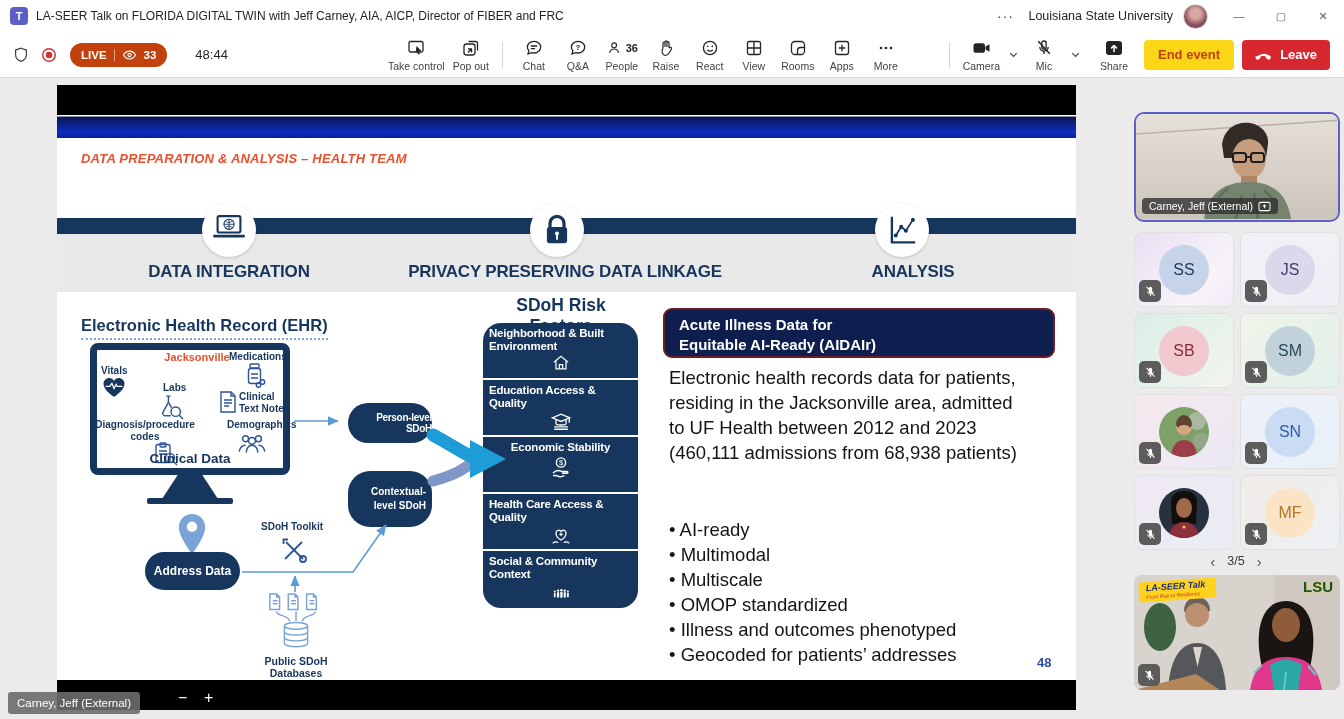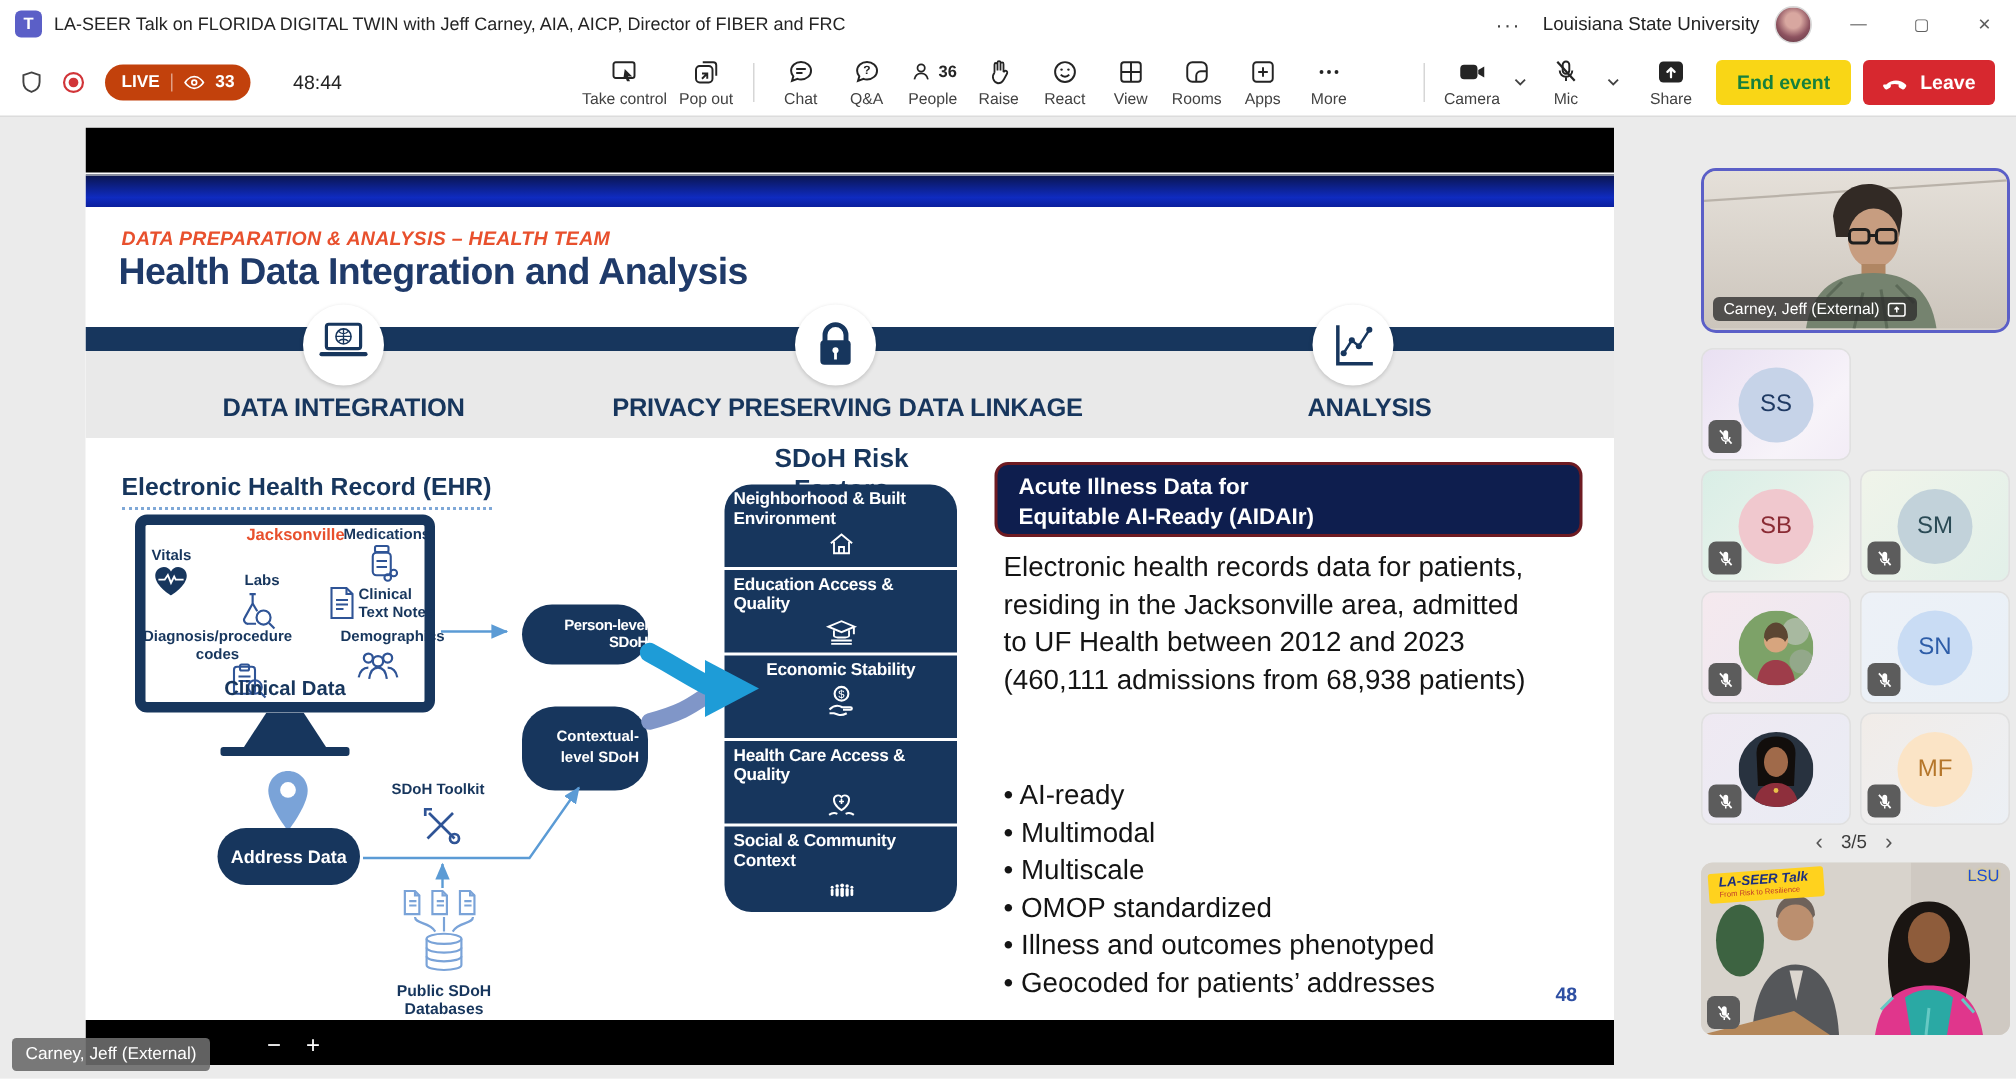--- a/index.html
+++ b/index.html
@@ -22,21 +22,21 @@
   
   .toolbar{position:absolute;left:0;top:32px;width:1344px;height:46px;background:#fff;border-bottom:1px solid #dcdcdc}
   .tbz{position:absolute;top:0;height:45px;display:flex;align-items:center}
   .tbbtn{display:flex;flex-direction:column;align-items:center;justify-content:center;gap:1px;min-width:44px;padding:0 4px;height:44px;cursor:default}
   .tbbtn .lab{font-size:10.5px;color:#424242;white-space:nowrap}
   .ticon{height:21px;display:flex;align-items:center;justify-content:center;gap:2px}
   .tsep{width:1px;height:26px;background:#d6d6d6;margin:0 9px}
   .livebadge{display:flex;align-items:center;gap:7px;background:#c2410c;color:#fff;height:24px;border-radius:13px;padding:0 11px;font-size:11.5px;font-weight:700}
   .livebadge .vd{width:1px;height:12px;background:rgba(255,255,255,.5)}
   .timer{font-size:13px;color:#242424;margin-left:28px}
-  .endbtn{height:30px;padding:0 14px;border-radius:4px;background:#f9d616;color:#15803d;font-size:13px;font-weight:700;display:flex;align-items:center;margin:0 8px}
+  .endbtn{height:30px;padding:0 14px;border-radius:4px;background:#f9d616;color:#c2410c;font-size:13px;font-weight:700;display:flex;align-items:center;margin:0 8px}
   .leavebtn{height:30px;padding:0 13px;border-radius:4px;background:#d7282f;color:#fff;font-size:13px;font-weight:700;display:flex;align-items:center;gap:7px;margin-right:6px}
   .chevbtn{width:18px;height:44px;display:flex;align-items:center;justify-content:center}
 
   
   .stage{position:absolute;left:0;top:78px;width:1128px;height:641px;background:#ebebeb}
   .slide{position:absolute;left:57px;top:7px;width:1019px;height:625px;background:#fff;overflow:hidden;color:#17365d}
   .blackbar{position:absolute;left:0;width:1019px;background:#000}
   .bluebar{position:absolute;left:0;top:31px;width:1019px;height:22px;background:linear-gradient(180deg,#0a1550 0%,#0f2bc0 70%,#0a1f9e 100%);border-top:1px solid #8a8f9c}
   .kicker{position:absolute;left:24px;top:66px;font-size:13px;font-weight:800;font-style:italic;color:#e8502d;letter-spacing:.2px}
   .stitle{position:absolute;left:22px;top:82px;font-size:25px;font-weight:800;color:#1f3a69;letter-spacing:-.4px}
@@ -79,21 +79,21 @@
   .t6{background:linear-gradient(135deg,#edf1f7,#e9f0f7)}
   .t7{background:linear-gradient(135deg,#efe9f2,#e9ecf4)}
   .t8{background:linear-gradient(135deg,#f1ece8,#ecf0f5)}
   .pagerow{position:absolute;left:0;top:472px;width:216px;height:22px;display:flex;align-items:center;justify-content:center;gap:12px;color:#3b3b3b}
   .pagchev{font-size:15px;color:#545454;cursor:default}
   .paglab{font-size:12.5px}
   .roomvid{position:absolute;left:6px;top:497px;width:206px;height:115px;border-radius:8px;overflow:hidden;background:#d8d3cc}
   .banner{position:absolute;left:5px;top:5px;background:#ffd21e;border-radius:2px;padding:2px 7px;transform:rotate(-4deg);z-index:2;line-height:1.1}
   .banner .b1{font-size:9px;font-weight:800;font-style:italic;color:#1d2f7d}
   .banner .b2{font-size:6px;color:#c03a2b;transform:scale(.85);transform-origin:left}
-  .lsulogo{position:absolute;right:7px;top:3px;font-size:11px;font-weight:400;color:#1d4ed8;text-shadow:0 0 2px #f8d41f;z-index:2}
+  .lsulogo{position:absolute;right:7px;top:3px;font-size:15px;font-weight:700;color:#14532d;text-shadow:0 0 2px #f8d41f;z-index:2}
 </style>
 </head>
 <body>
 
 <div class="app">
 
   <div class="titlebar">
     <div class="tb-left">
       <div class="teams-ico">T</div>
       <div class="wtitle">LA-SEER Talk on FLORIDA DIGITAL TWIN with Jeff Carney, AIA, AICP, Director of FIBER and FRC</div>
@@ -284,21 +284,20 @@
         <span>Leave</span>
       </div>
     </div>
   </div>
 
   <div class="stage">
     <div class="slide">
       <div class="blackbar" style="top:0;height:30px"></div>
       <div class="bluebar"></div>
       <div class="kicker">DATA PREPARATION &amp; ANALYSIS – HEALTH TEAM</div>
-      <div class="stitle">Health Data Integration and Analysis</div>
 
       <div class="navybar"></div>
       <div class="grayband"></div>
 
       <div class="hcirc" style="left:145px">
         <svg width="44" height="44" viewBox="0 0 54 54" fill="none" stroke="#17365d">
             <rect x="13" y="10" width="28" height="20" rx="2" stroke-width="2.6"></rect>
             <circle cx="27" cy="20" r="6.2" stroke-width="1.3"></circle>
             <path d="M20.8 20h12.4M27 13.8v12.4M22.8 15.8c2.5 2.5 5.9 2.5 8.4 0M22.8 24.2c2.5-2.5 5.9-2.5 8.4 0" stroke-width="1.1"></path>
             <path d="M9 34.5h36" stroke-width="3.4" stroke-linecap="round"></path>
@@ -545,20 +544,30 @@
     <div class="tile t1" style="left:6px;top:154px">
       <div class="pcirc" style="background:#c6d3e8;color:#1f3a63">SS</div>
       <div class="micbadge">
           <svg width="13" height="13" viewBox="0 0 16 16">
             <path d="M8 2.2c1.2 0 2 .9 2 2V8c0 1.1-.8 2-2 2s-2-.9-2-2V4.2c0-1.1.8-2 2-2Z" fill="#fff"></path>
             <path d="M4.6 7.8a3.4 3.4 0 0 0 6.8 0M8 11.3v2.2" stroke="#fff" fill="none" stroke-width="1.2"></path>
             <path d="M3.2 2.4 12.8 13.2" stroke="#fff" stroke-width="1.4"></path>
           </svg>
         </div>
     </div>
+    <div class="tile t2" style="left:112px;top:154px">
+      <div class="pcirc" style="background:#ddd7ec;color:#463a6b">JS</div>
+      <div class="micbadge">
+          <svg width="13" height="13" viewBox="0 0 16 16">
+            <path d="M8 2.2c1.2 0 2 .9 2 2V8c0 1.1-.8 2-2 2s-2-.9-2-2V4.2c0-1.1.8-2 2-2Z" fill="#fff"></path>
+            <path d="M4.6 7.8a3.4 3.4 0 0 0 6.8 0M8 11.3v2.2" stroke="#fff" fill="none" stroke-width="1.2"></path>
+            <path d="M3.2 2.4 12.8 13.2" stroke="#fff" stroke-width="1.4"></path>
+          </svg>
+        </div>
+    </div>
     <div class="tile t3" style="left:6px;top:235px">
       <div class="pcirc" style="background:#f0c8ce;color:#8a2b34">SB</div>
       <div class="micbadge">
           <svg width="13" height="13" viewBox="0 0 16 16">
             <path d="M8 2.2c1.2 0 2 .9 2 2V8c0 1.1-.8 2-2 2s-2-.9-2-2V4.2c0-1.1.8-2 2-2Z" fill="#fff"></path>
             <path d="M4.6 7.8a3.4 3.4 0 0 0 6.8 0M8 11.3v2.2" stroke="#fff" fill="none" stroke-width="1.2"></path>
             <path d="M3.2 2.4 12.8 13.2" stroke="#fff" stroke-width="1.4"></path>
           </svg>
         </div>
     </div>

